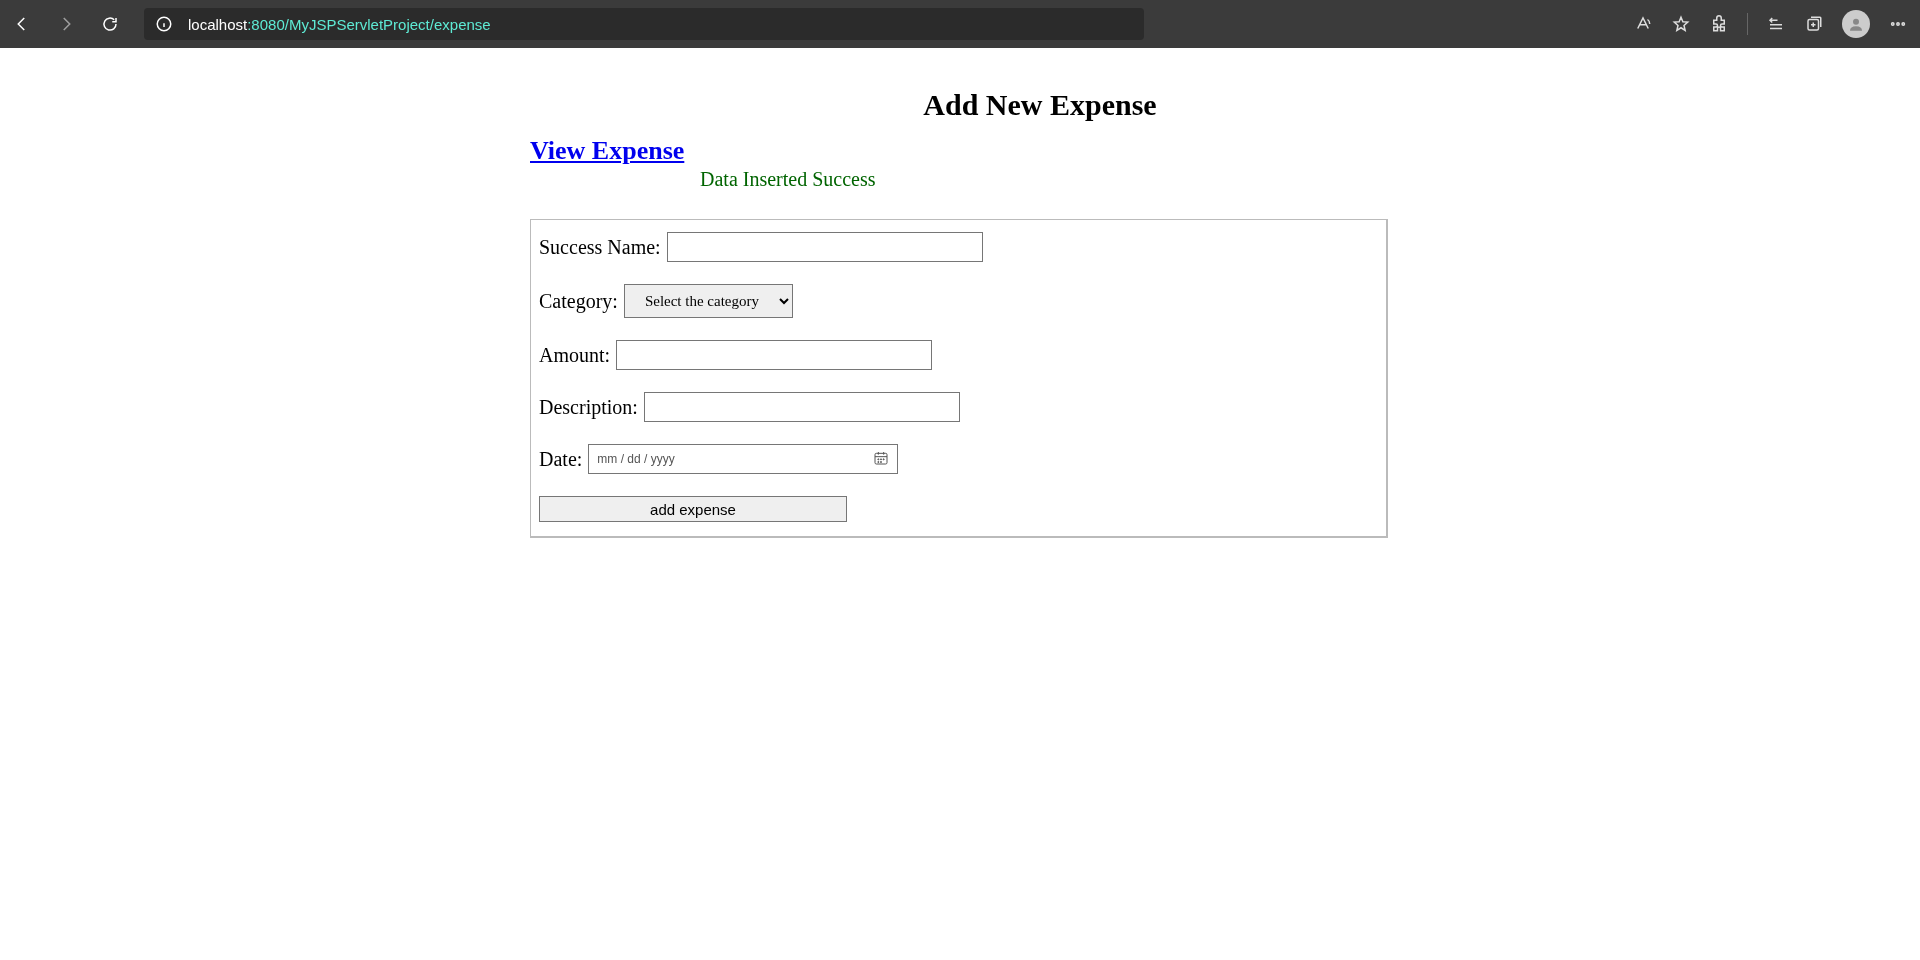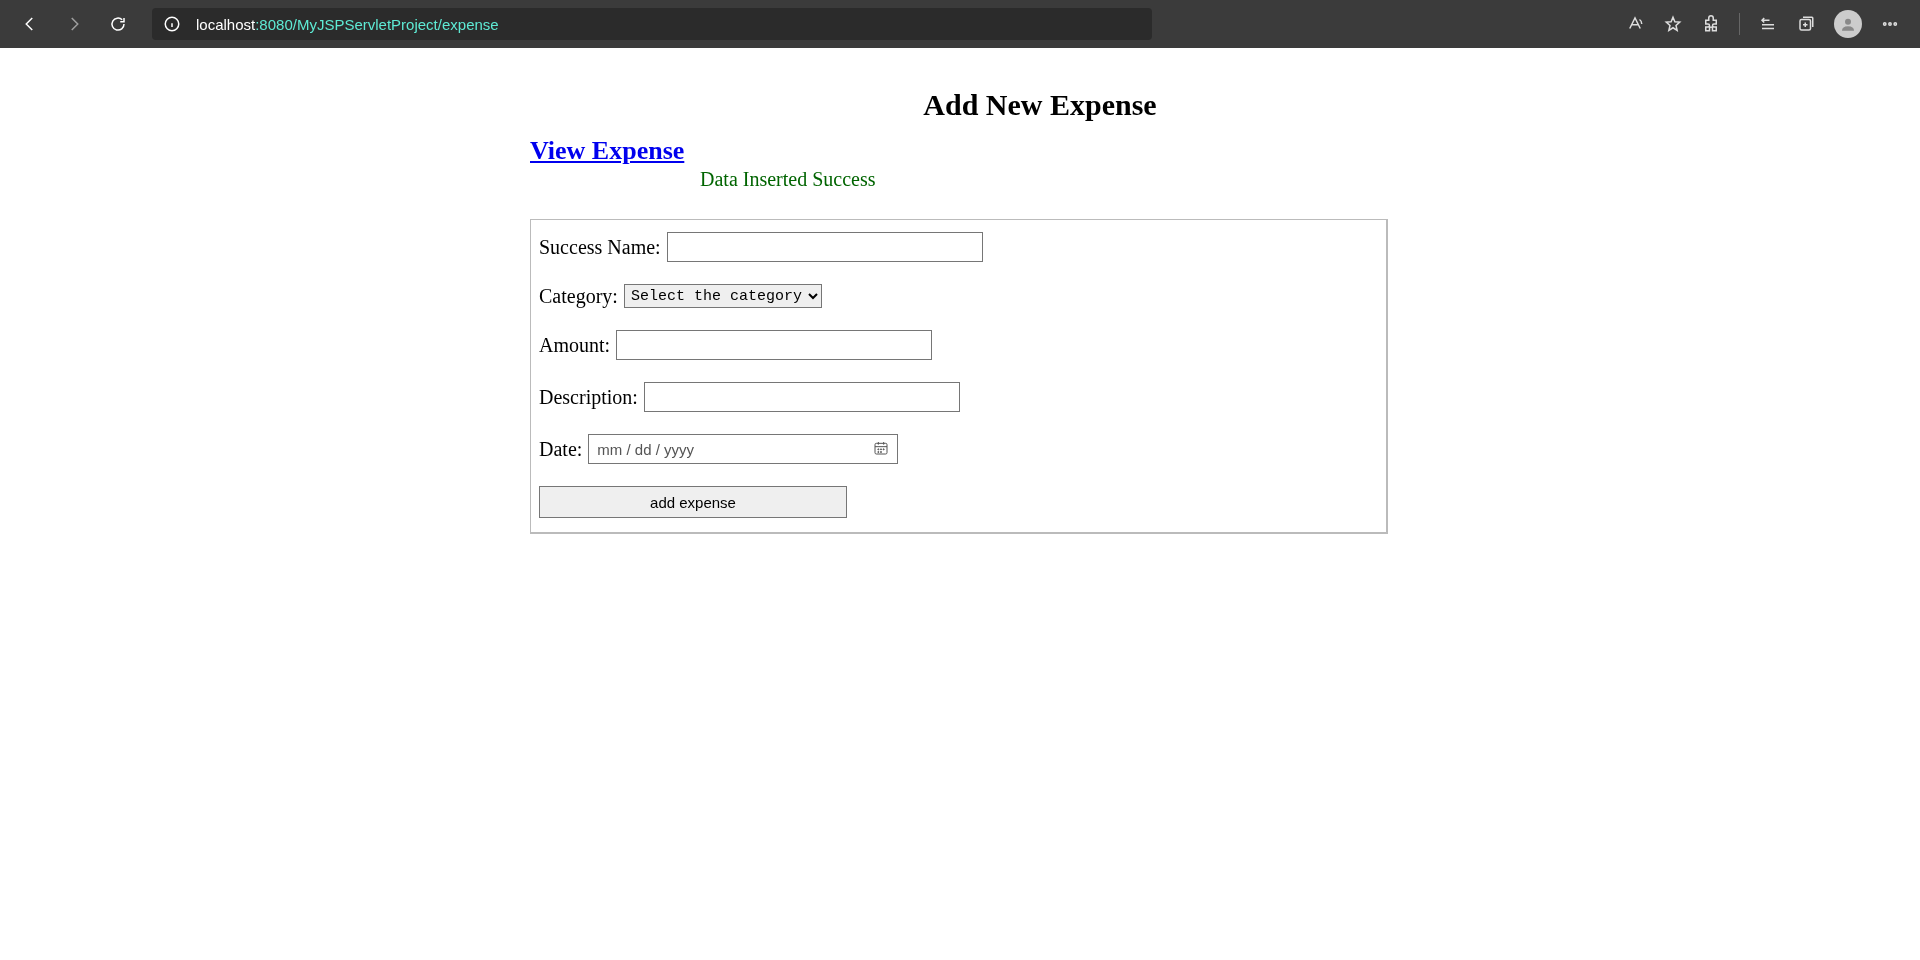--- a/index.html
+++ b/index.html
@@ -4,21 +4,21 @@
   <style>
     * { box-sizing: border-box; margin: 0; padding: 0; }
     body { font-family: "Times New Roman", serif; background: #fff; }
 
     
     .browser-bar {
       background: #3b3b3b;
       height: 48px;
       display: flex;
       align-items: center;
-      padding: 0 20px;
+      padding: 0 12px;
       color: #ccc;
     }
     .nav-icons { display: flex; align-items: center; gap: 24px; margin-right: 24px; }
     .nav-icon { width: 20px; height: 20px; display: flex; align-items: center; justify-content: center; cursor: pointer; }
     .nav-icon svg { width: 18px; height: 18px; stroke: #fff; stroke-width: 2; fill: none; }
     .url-bar {
       flex: 1;
       background: #2b2b2b;
       border-radius: 4px;
       height: 32px;
@@ -96,44 +96,44 @@
     .form-row input[type="text"],
     .form-row input[type="number"] {
       border: 1px solid #767676;
       height: 30px;
       width: 316px;
       padding: 2px 6px;
       font-size: 14px;
     }
     .form-row select {
       border: 1px solid #767676;
-      height: 24px;
+      height: 34px;
       font-size: 15px;
-      font-family: Liberation Mono, monospace;
-      padding: 1px 2px;
+      font-family: Liberation Serif, serif;
+      padding: 1px 16px;
     }
     .date-input {
       border: 1px solid #767676;
       height: 30px;
       width: 310px;
       padding: 2px 8px;
-      font-size: 15px;
+      font-size: 12px;
       font-family: Arial, sans-serif;
       color: #555;
       display: flex;
       align-items: center;
       justify-content: space-between;
       background: #fff;
     }
     .date-input .cal-icon svg { width: 16px; height: 16px; stroke: #555; fill: none; stroke-width: 1.5; }
     .submit-btn {
       border: 1px solid #767676;
       background: #efefef;
       width: 308px;
-      height: 32px;
+      height: 26px;
       font-size: 15px;
       font-family: Arial, sans-serif;
       cursor: pointer;
       margin-left: 0;
     }
   </style>
 </head>
 <body>
 
 <div class="browser-bar">

